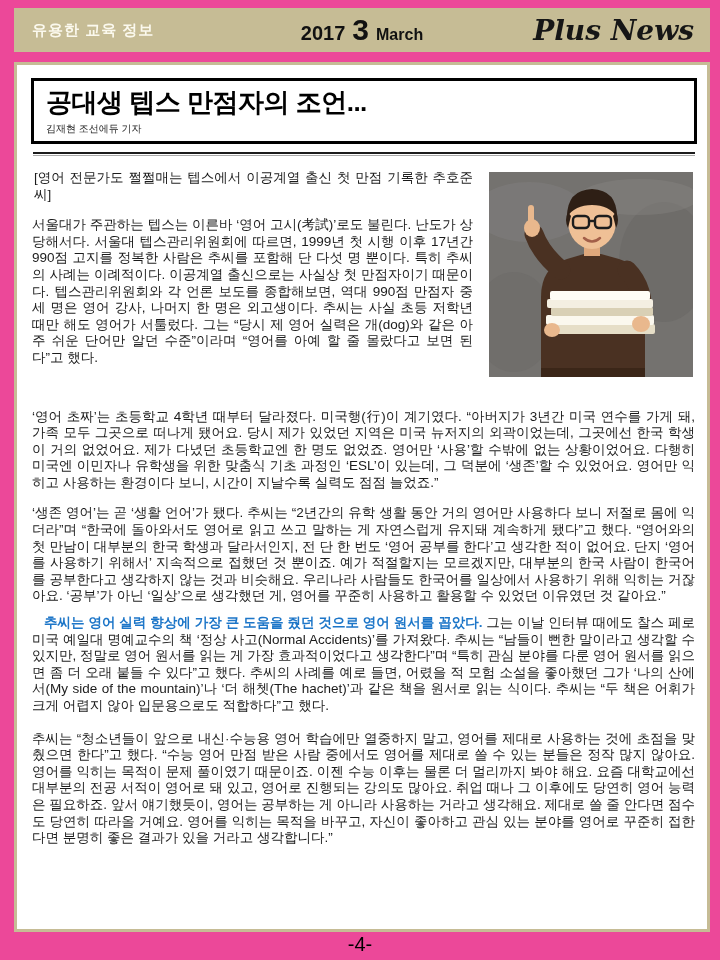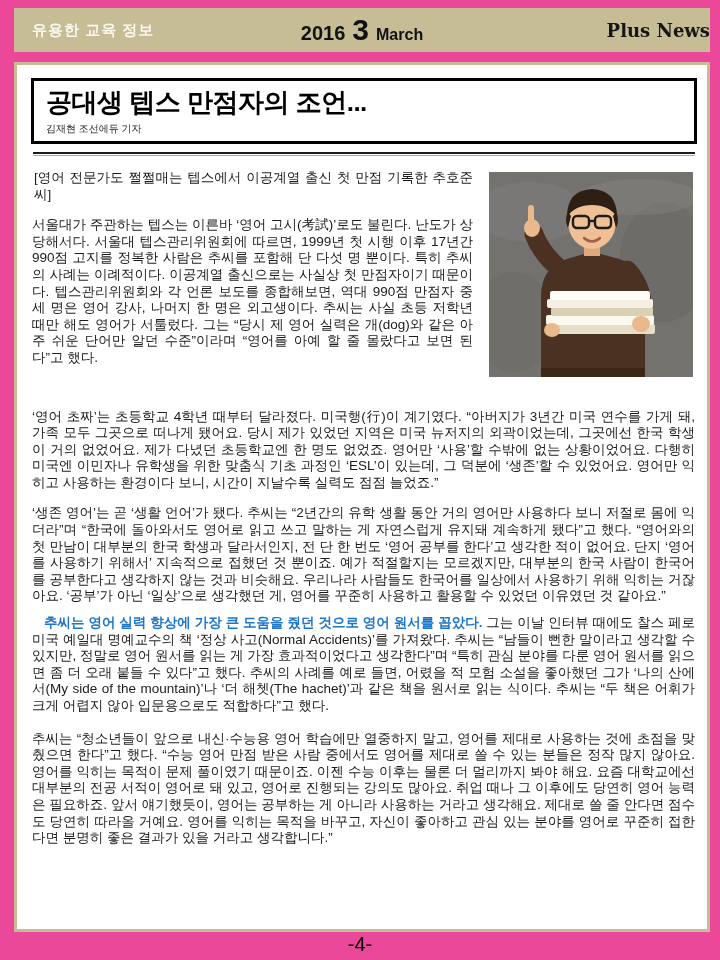--- a/index.html
+++ b/index.html
@@ -17,23 +17,23 @@
     padding-left:18px;
   }
   .header-center {
     position:absolute; left:50%; transform:translateX(-50%);
     display:flex; align-items:baseline; gap:7px; color:#111;
   }
   .hc-year { font-size:20px; font-weight:bold; }
   .hc-num  { font-size:30px; font-weight:bold; }
   .hc-mon  { font-size:16px; font-weight:bold; }
   .header-right {
-    margin-left:auto; 
+    margin-left:auto; padding-right:16px;
     font-family:"DejaVu Serif","Liberation Serif",serif;
-    font-weight:bold; font-size:18px; color:#161616;
+    font-style:italic; font-weight:bold; font-size:28px; color:#161616;
   }
 
   
   .content-box {
     position:absolute; left:14px; top:62px; width:696px; height:870px;
     border:3px solid #c6bc95; background:#ffffff; overflow:hidden;
   }
   .title-box {
     margin:13px 10px 0 14px; border:3px solid #000;
     padding:6px 12px 5px 12px;
@@ -70,21 +70,21 @@
   }
 </style>
 </head>
 <body>
 
 <div class="page">
 
   <div class="header-bar">
     <div class="header-left">유용한 교육 정보</div>
     <div class="header-center">
-      <span class="hc-year">2016</span>
+      <span class="hc-year">2017</span>
       <span class="hc-num">3</span>
       <span class="hc-mon">March</span>
     </div>
     <div class="header-right">Plus News</div>
   </div>
 
   <div class="content-box">
 
     <div class="title-box">
       <div class="title-line">공대생 텝스 만점자의 조언...</div>

